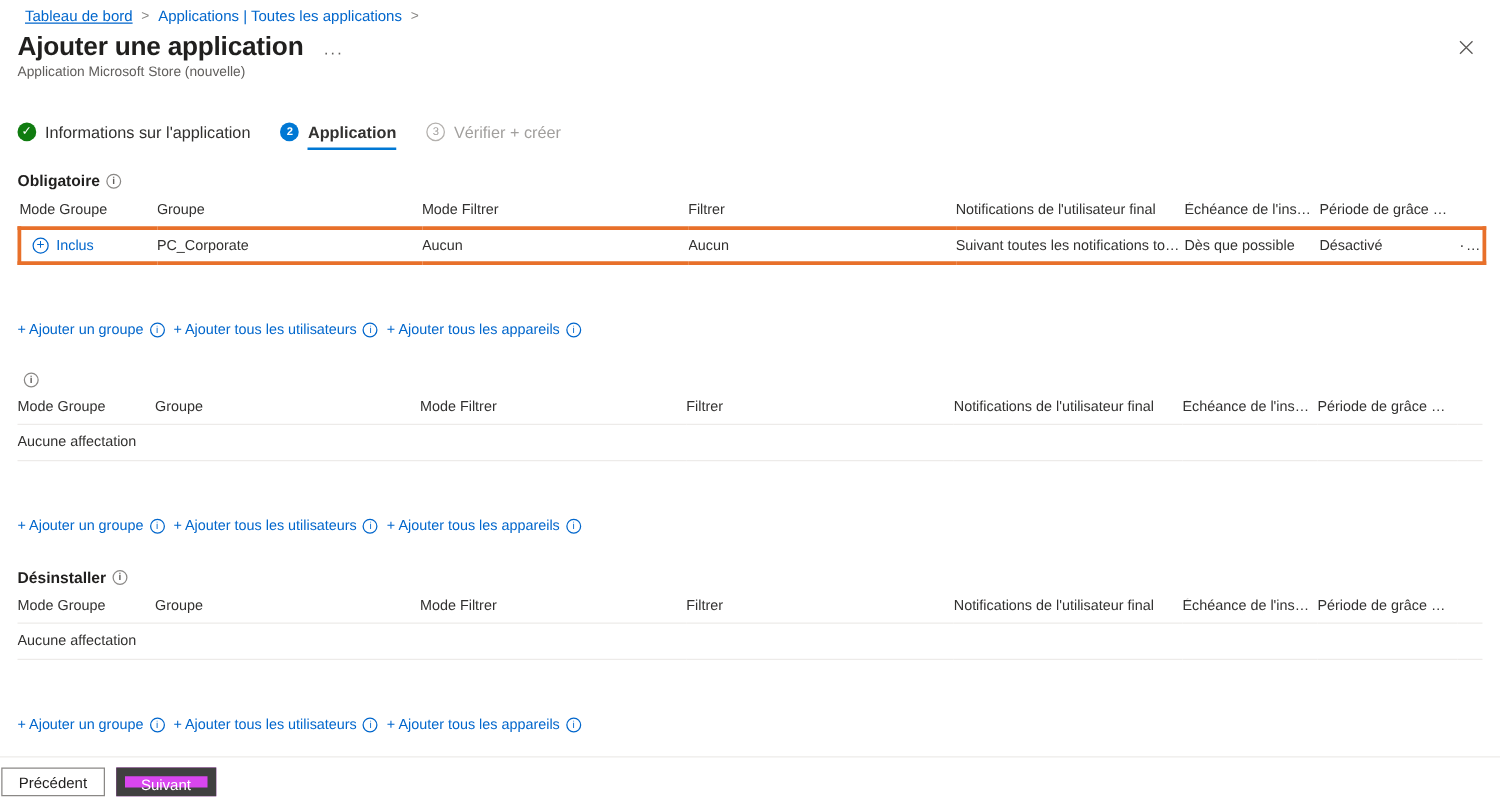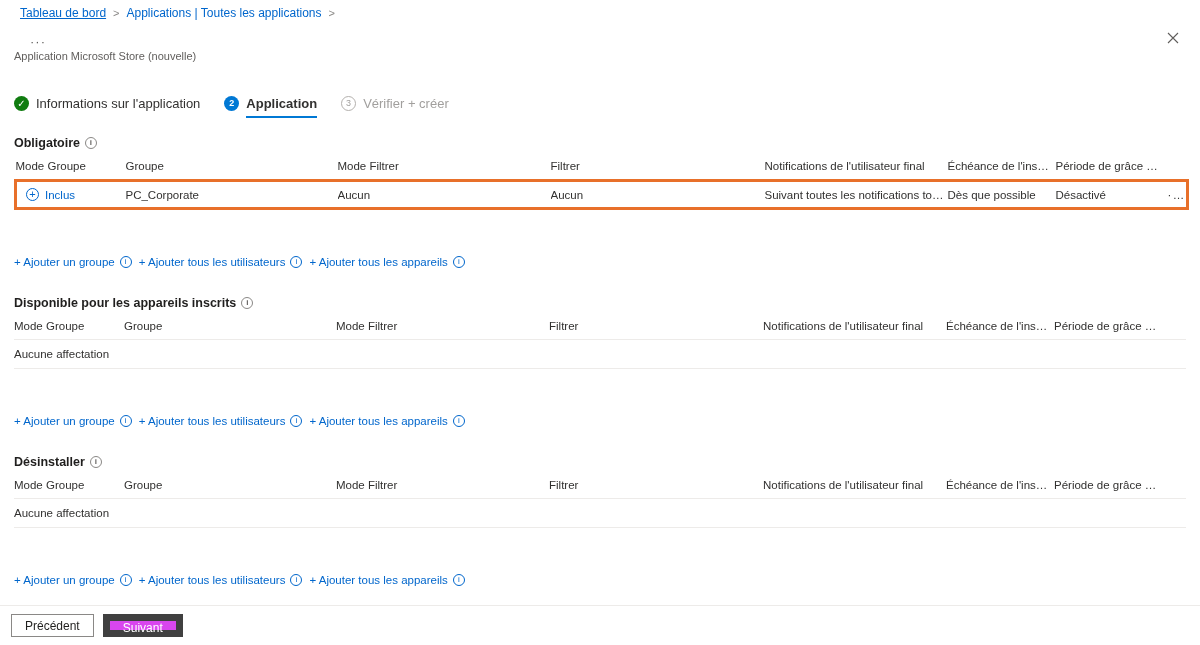--- a/index.html
+++ b/index.html
@@ -107,37 +107,38 @@
 
   
   .add-links { display: flex; align-items: center; flex-wrap: nowrap; margin-top: 10px; font-size: 11.5px; }
   .add-link { color: #0066cc; cursor: pointer; white-space: nowrap; }
   .add-group { display: flex; align-items: flex-end; margin-right: 7px; margin-top: 36px; }
 
   
   .footer {
     position: absolute; left: 0; right: 0; bottom: 0; height: 40px;
     border-top: 1px solid #edebe9; background: #fff;
-    display: flex; align-items: center; padding-left: 11px; gap: 9px;
+    display: flex; align-items: center; padding-left: 1px; gap: 9px;
   }
   .btn { font-size: 12px; height: 23px; padding: 0 13px; cursor: pointer; font-family: inherit; }
   .btn-secondary { background: #fff; border: 1px solid #8a8886; color: #201f1e; }
   .btn-primary { background: #d946ef; border: 7px solid #404040; color: #fff; }
 </style>
 </head>
 <body>
 
 <div class="breadcrumb">
   <span class="bc-link active">Tableau de bord</span>
   <span class="bc-sep">&gt;</span>
   <span class="bc-link">Applications | Toutes les applications</span>
   <span class="bc-sep">&gt;</span>
 </div>
 
 <div class="title-row">
+  <div class="page-title">Ajouter une application</div>
   <div class="title-ellipsis">···</div>
 </div>
 <div class="page-subtitle">Application Microsoft Store (nouvelle)</div>
 
 <div class="close-btn">
   <svg width="12" height="12" viewBox="0 0 12 12">
     <path d="M1 1 L11 11 M11 1 L1 11" stroke="#605e5c" stroke-width="1.1" fill="none"></path>
   </svg>
 </div>
 
@@ -203,21 +204,20 @@
     </span>
     <span class="add-group">
       <span class="add-link">+ Ajouter tous les appareils</span>
       <i class="info-icon blue">i</i>
     </span>
   </div>
 </div>
 
 <div class="section" style="margin-top:28px;">
   <div class="section-title">
-    <span>Disponible pour les appareils inscrits</span>
     <i class="info-icon">i</i>
   </div>
   <table class="grid">
     <thead>
       <tr>
         <th class="c1">Mode Groupe</th>
         <th class="c2">Groupe</th>
         <th class="c3">Mode Filtrer</th>
         <th class="c4">Filtrer</th>
         <th class="c5">Notifications de l'utilisateur final</th>

